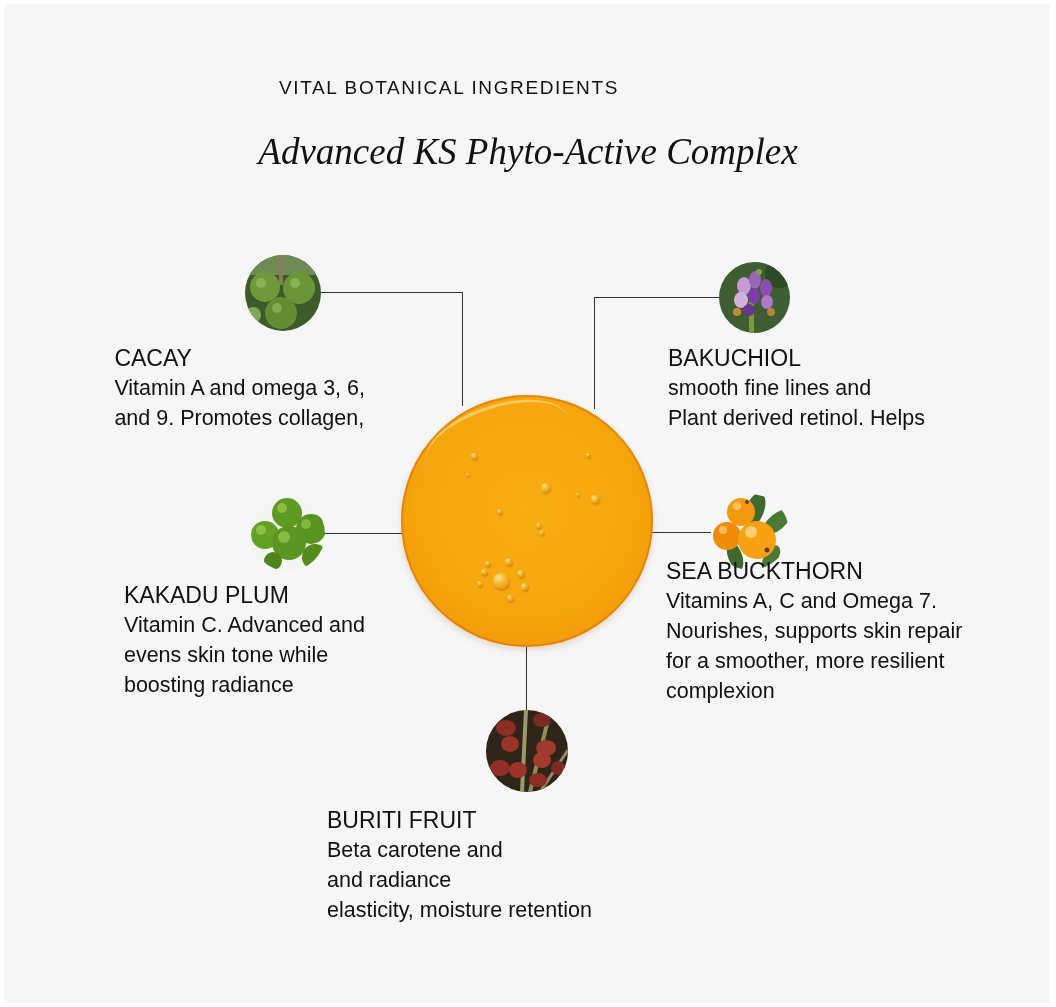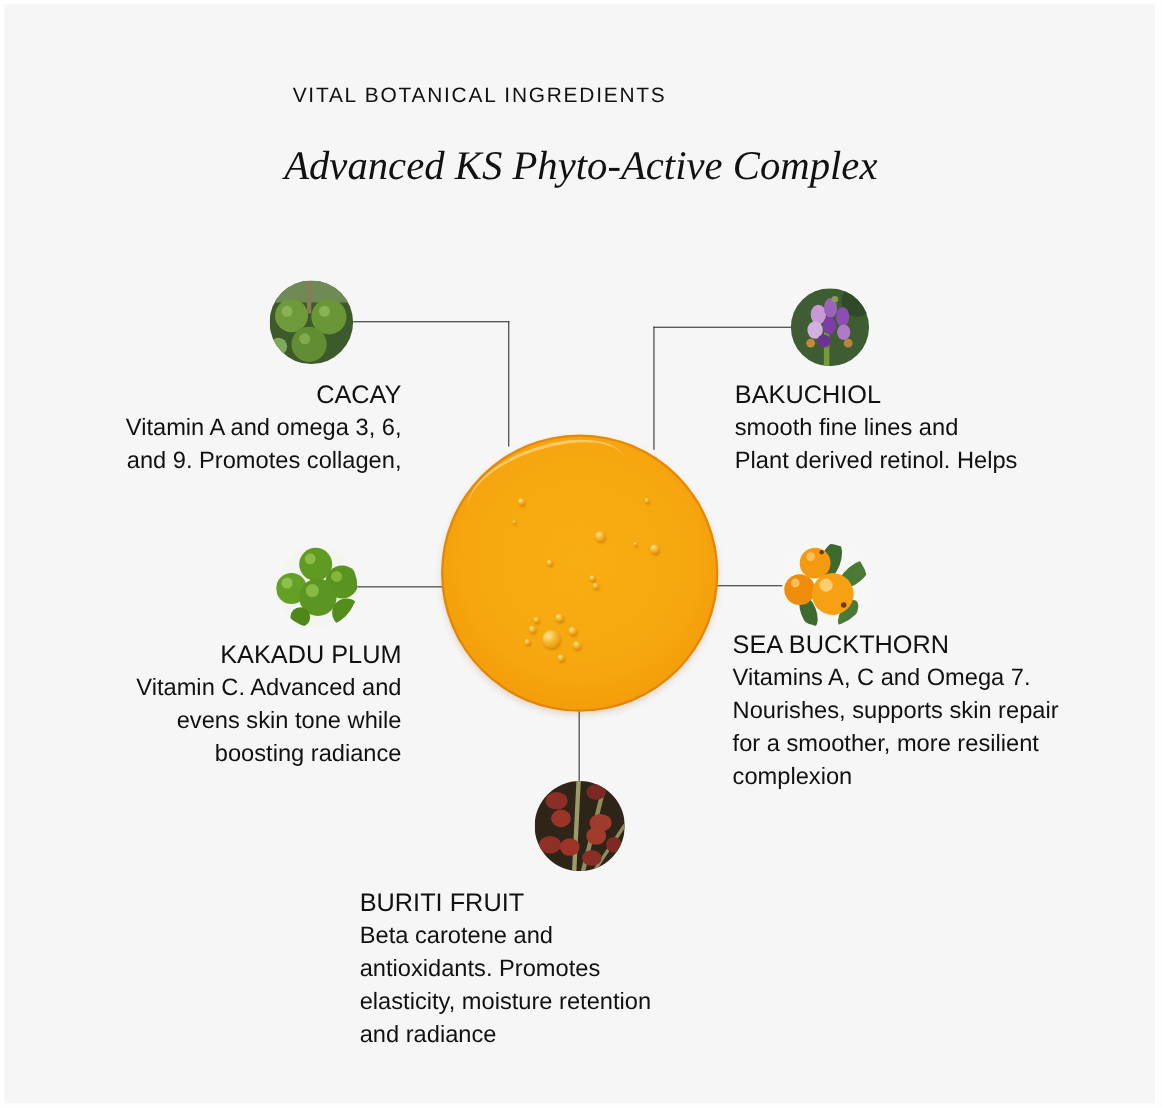--- a/index.html
+++ b/index.html
@@ -6,21 +6,21 @@
     body {
       width: 1056px; height: 1007px; background: #ffffff;
       position: relative; overflow: hidden;
       font-family: "Liberation Sans", "DejaVu Sans", sans-serif; color: #111;
     }
     .panel {
       position: absolute; left: 4px; top: 4px; width: 1046px; height: 999px;
       background: #f6f6f6;
     }
     .eyebrow {
-      position: absolute; left: 0; width: 872px; top: 77px; text-align: center;
+      position: absolute; left: 13px; width: 872px; top: 77px; text-align: center;
       font-size: 19px; letter-spacing: 1.6px; color: #111;
     }
     .title {
       position: absolute; left: 0; width: 1056px; top: 130px; text-align: center;
       font-family: "Liberation Serif", "DejaVu Serif", serif; font-style: italic;
       font-size: 37px; color: #111;
     }
     .line { position: absolute; background: #333; }
     .h { height: 1.3px; }
     .v { width: 1.3px; }
@@ -39,21 +39,21 @@
       border-radius: 50%; border-top: 3px solid rgba(255,230,170,0.55);
       transform: rotate(-18deg);
     }
     .bubble {
       position: absolute; border-radius: 50%;
       background: radial-gradient(circle at 35% 30%, #ffe39a 0%, #f7b52a 45%, #d68600 100%);
       box-shadow: 1px 2px 2px rgba(160,80,0,0.35);
     }
     .block { position: absolute; font-size: 21.5px; line-height: 30px; color: #111; }
     .block .name { font-size: 23px; line-height: 30px; }
-    .right-align { text-align: right; }
+    .right-align { }
     .center-align { }
     .desc-line { display: block; white-space: nowrap; }
   </style>
 </head>
 <body>
 
 <div class="panel"></div>
 
 <div class="eyebrow">VITAL BOTANICAL INGREDIENTS</div>
 <div class="title">Advanced KS Phyto-Active Complex</div>
@@ -186,27 +186,26 @@
   <span class="desc-line">Plant derived retinol. Helps</span>
 </div>
 
 <div class="block right-align" style="right:691px; top:580px;">
   <div class="name">KAKADU PLUM</div>
   <span class="desc-line">Vitamin C. Advanced and</span>
   <span class="desc-line">evens skin tone while</span>
   <span class="desc-line">boosting radiance</span>
 </div>
 
-<div class="block" style="left:666px; top:571px;">
+<div class="block" style="left:666px; top:556px;">
   <div class="name">SEA BUCKTHORN</div>
   <span class="desc-line">Vitamins A, C and Omega 7.</span>
   <span class="desc-line">Nourishes, supports skin repair</span>
   <span class="desc-line">for a smoother, more resilient</span>
   <span class="desc-line">complexion</span>
 </div>
 
 <div class="block center-align" style="left:327px; width:400px; top:805px;">
   <div class="name">BURITI FRUIT</div>
   <span class="desc-line">Beta carotene and</span>
-  <span class="desc-line">antioxidants. Promotes</span>
+  <span class="desc-line">and radiance</span>
   <span class="desc-line">elasticity, moisture retention</span>
-  <span class="desc-line">and radiance</span>
 </div>
 
 </body></html>

